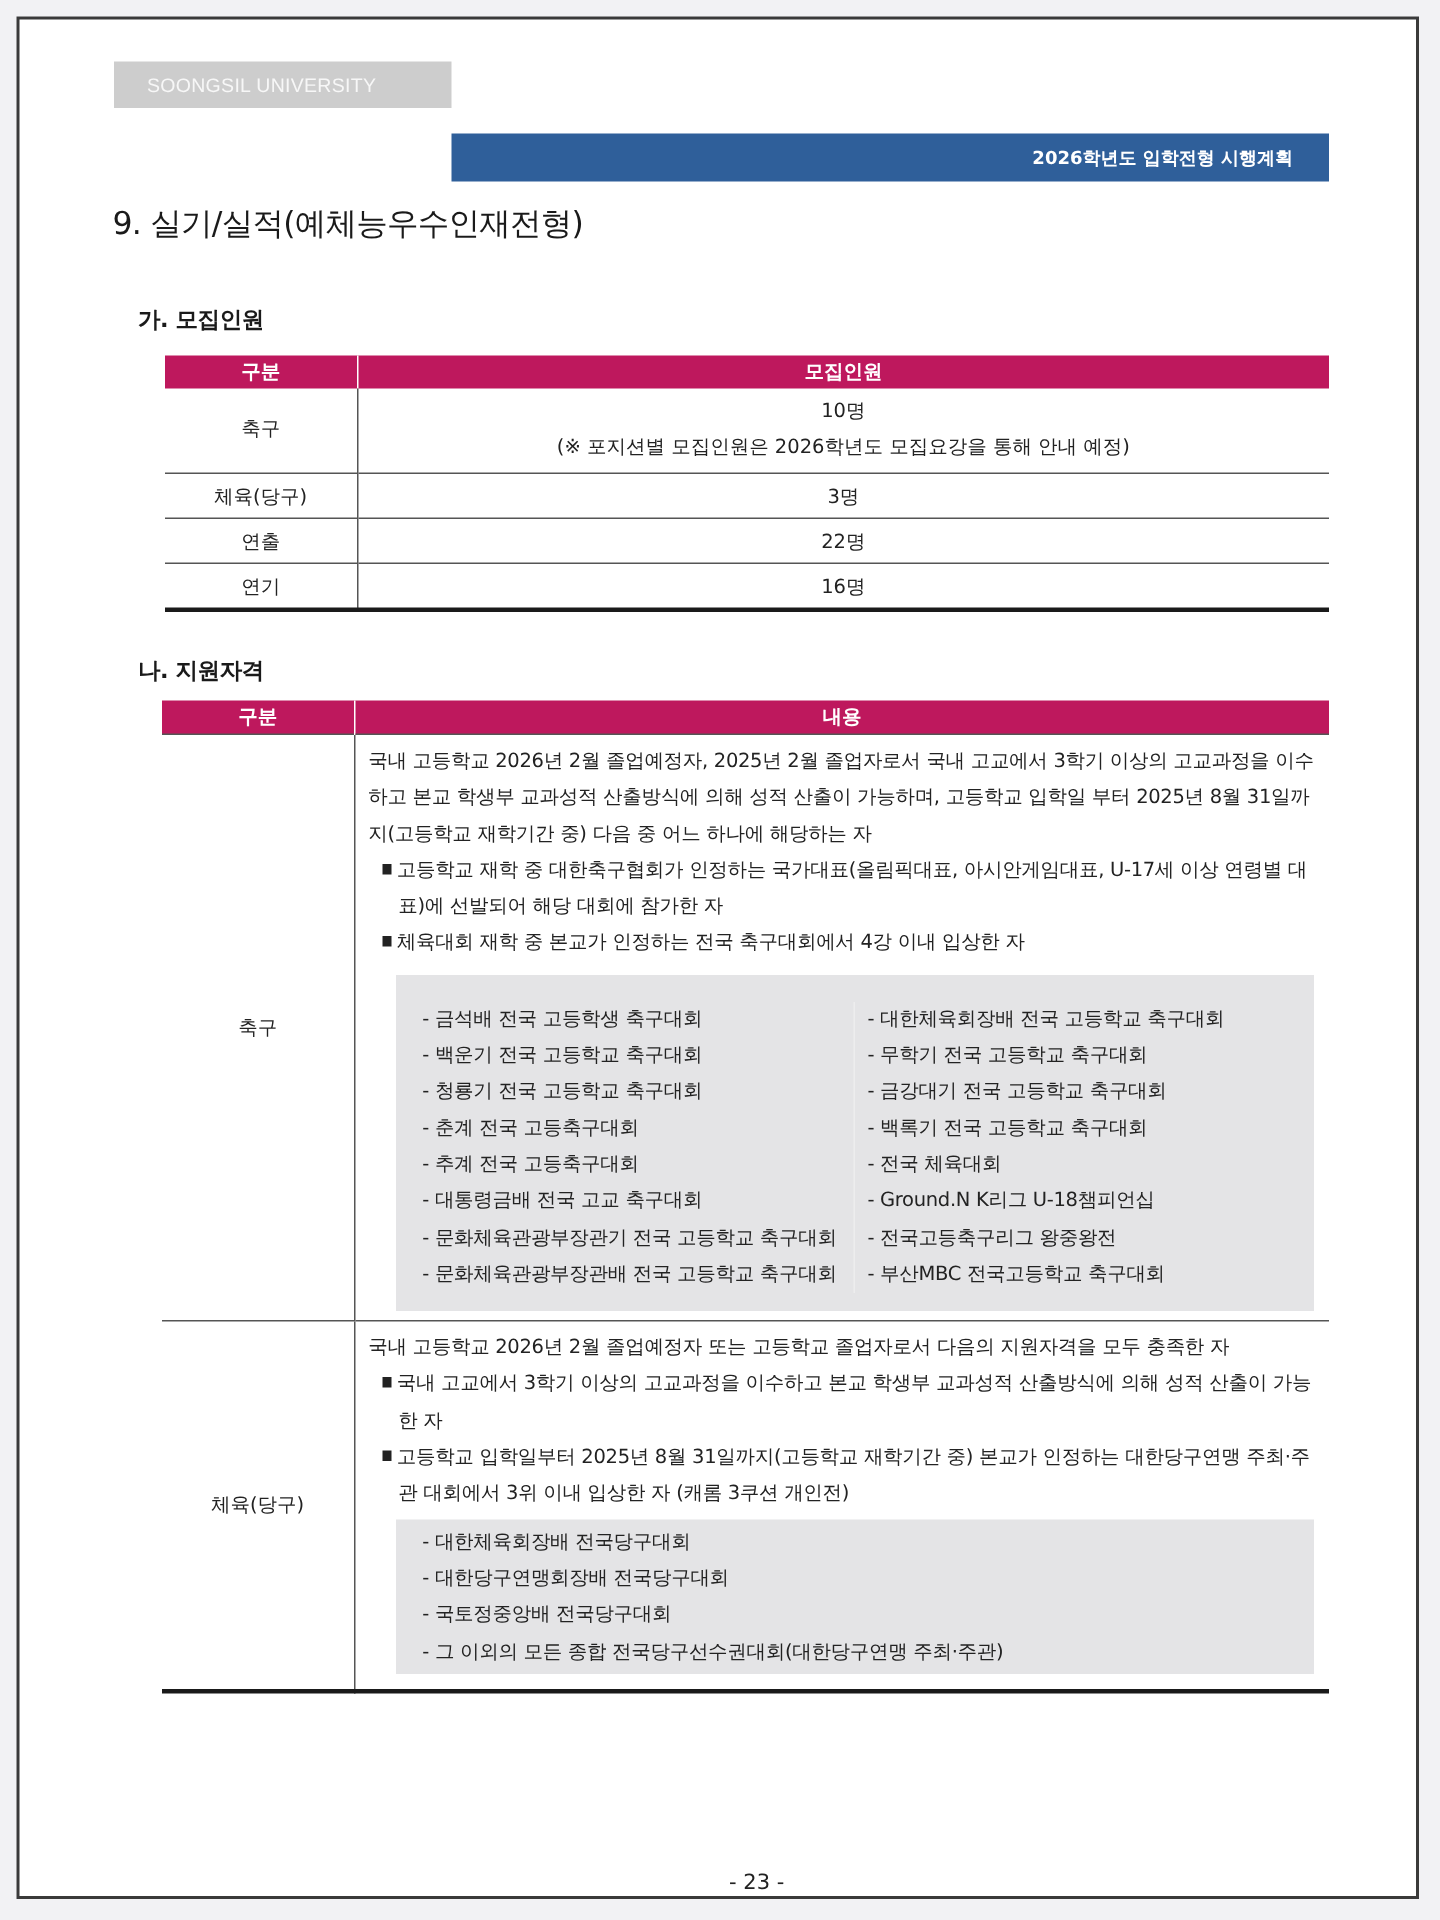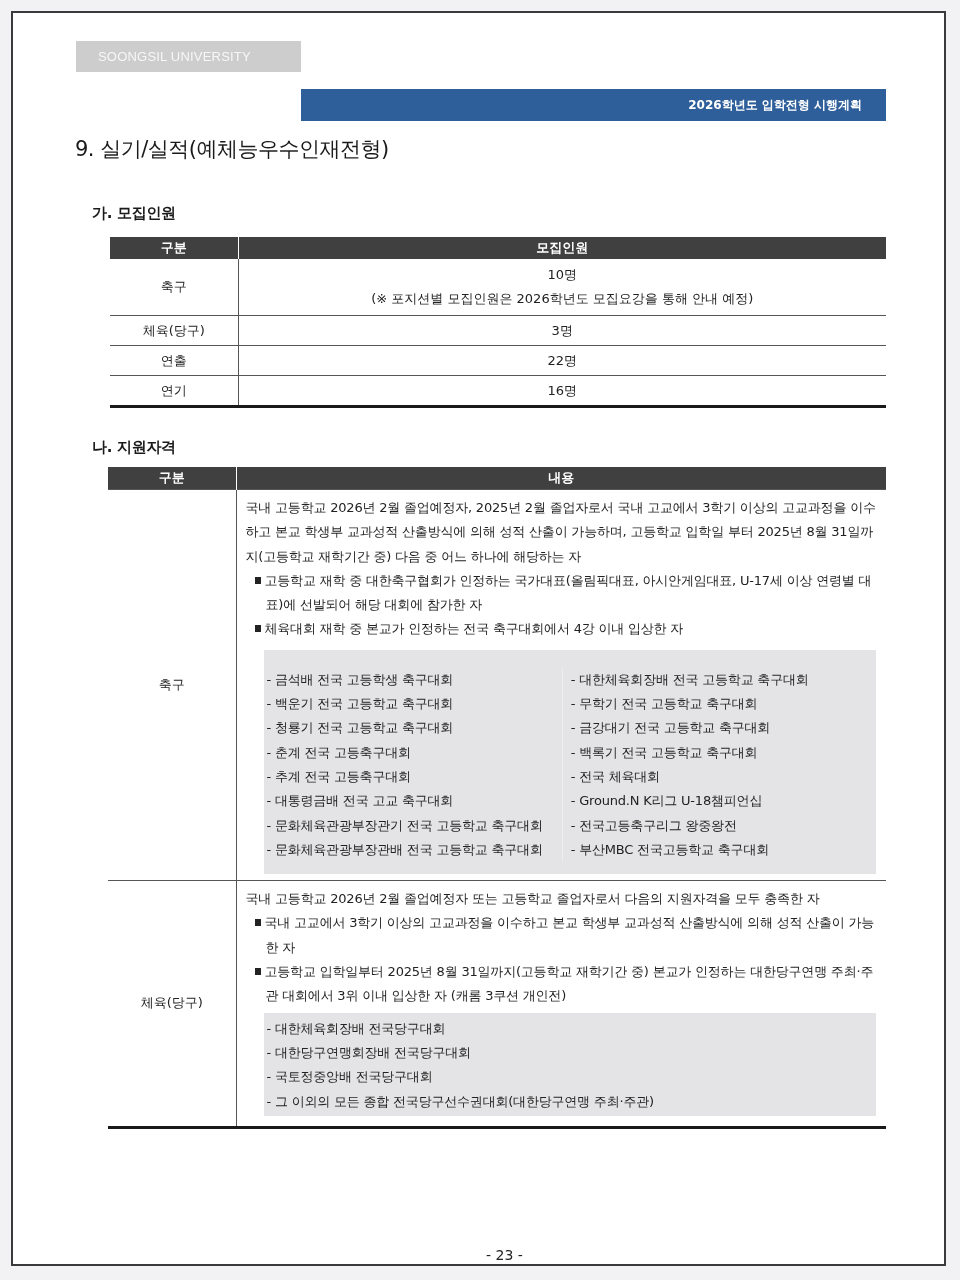--- a/index.html
+++ b/index.html
@@ -26,38 +26,38 @@
   }
   .title {
     position:absolute; left:62px; top:122px; font-size:21px; font-weight:500; color:#1a1a1a;
     letter-spacing:-0.5px;
   }
   .sub {
     position:absolute; font-size:15px; font-weight:bold; color:#1a1a1a; letter-spacing:-0.3px;
   }
   table { border-collapse:collapse; position:absolute; table-layout:fixed; }
   th {
-    background:#404040; color:#fff; font-size:13px; font-weight:bold; height:22px; padding:0;
+    background:#be185d; color:#fff; font-size:13px; font-weight:bold; height:22px; padding:0;
     border-left:1px solid #ffffff;
   }
   th:first-child { border-left:none; }
   td { font-size:13px; color:#222; padding:0; }
   .t1 { left:97px; top:224px; width:776px; border-bottom:3px solid #1a1a1a; }
   .t1 td { text-align:center; border-top:1px solid #555; }
   .t1 td.c0 { border-right:1px solid #555; }
   .t1 tr.r0 td { border-top:none; height:56px; line-height:24px; }
   .t1 tr.rs td { height:29px; }
   .t2 { left:95px; top:454px; width:778px; border-bottom:3px solid #1a1a1a; }
   .t2 td.c0 { text-align:center; border-right:1px solid #555; vertical-align:middle; }
   .t2 td.c1 { vertical-align:top; padding:6px 8px 6px 9px; line-height:24.3px; letter-spacing:-0.2px;margin-left:13px; }
   .t2 tr + tr td { border-top:1px solid #555; }
   .bul { padding-left:20px; text-indent:-11px; }
   .bul .sq { display:inline-block; width:6px; height:7px; background:#222; margin-right:4px; vertical-align:1px; text-indent:0; }
   .grey {
-    background:#e4e4e6; margin:4px 2px 0 18px; padding:8px 10px 10px 3px; line-height:24.3px;
+    background:#e4e4e6; margin:4px 2px 0 18px; padding:8px 10px 10px 18px; line-height:24.3px;
   }
   .grey2 { display:flex; }
   .grey2 .col { flex:1; }
   .grey2 .col + .col { border-left:1px solid #ededee; padding-left:8px; }
   .pgnum { position:absolute; left:0; width:935px; top:1234px; text-align:center; font-size:14px; color:#222;margin-left:24px; }
 </style>
 </head>
 <body>
 
 <div class="page">

